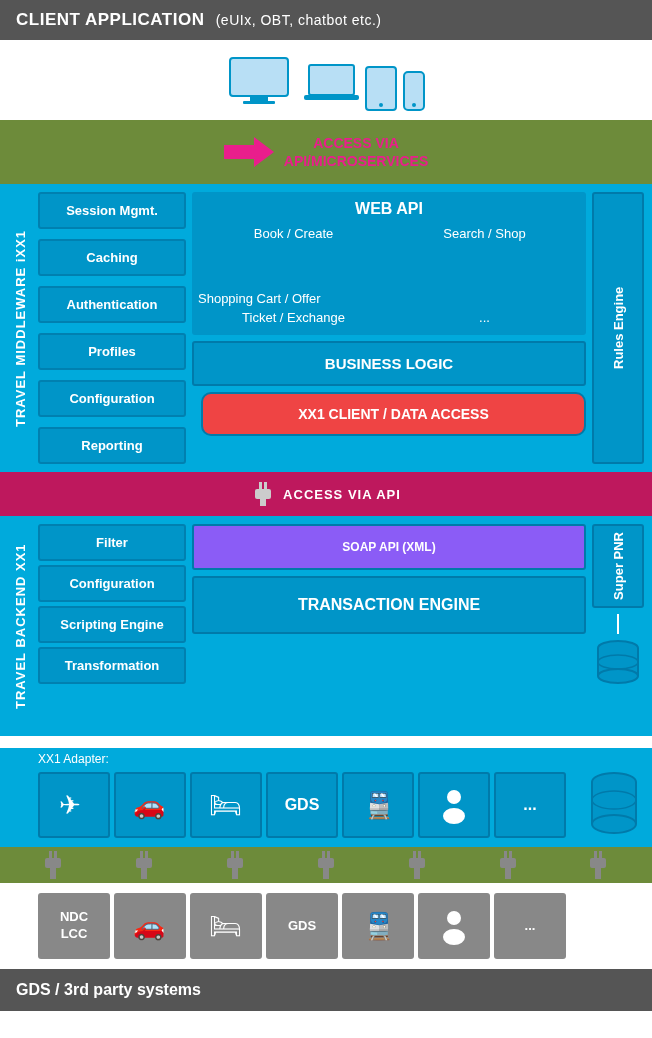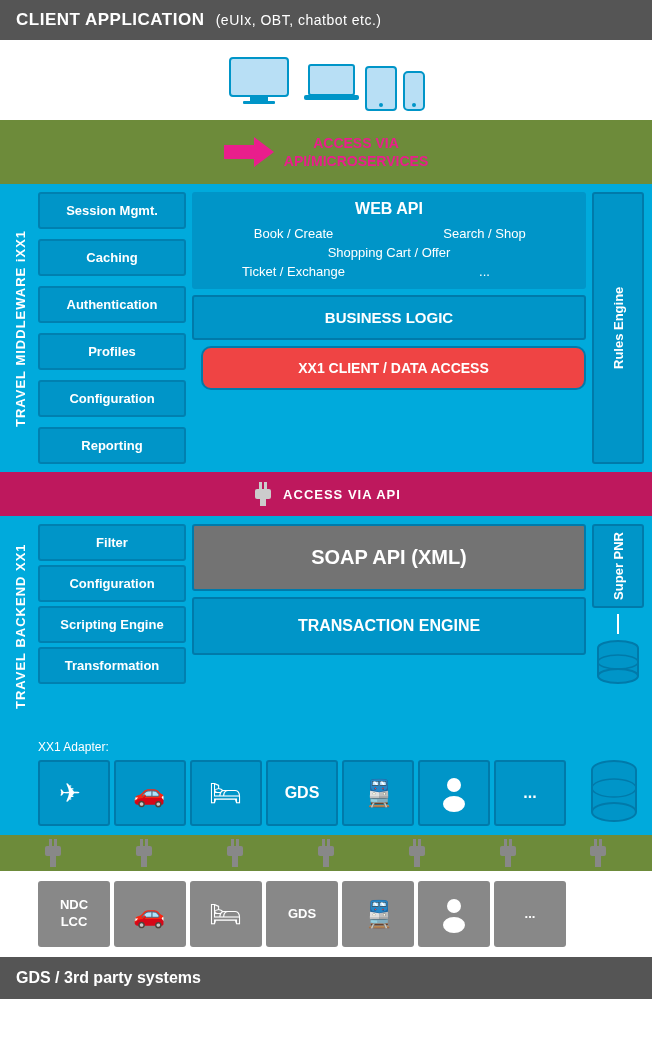--- a/index.html
+++ b/index.html
@@ -125,21 +125,22 @@
     }
     .web-api-grid {
       display: grid;
       grid-template-columns: 1fr 1fr;
       gap: 4px 0;
       text-align: center;
       font-size: 13px;
     }
     .web-api-grid .row-span {
       grid-column: 1 / -1;
-      text-align: center;
+      text-align: left;
+      margin-top: 46px;
     }
     .business-logic-box {
       background: #0095c8;
       color: #fff;
       font-weight: bold;
       text-align: center;
       font-size: 15px;
       padding: 12px;
       border-radius: 3px;
       border: 2px solid #007aaa;
@@ -203,26 +204,26 @@
       width: 148px;
     }
 
     .backend-center {
       flex: 1;
       display: flex;
       flex-direction: column;
       gap: 6px;
     }
     .soap-api-box {
-      background: #737373;
-      color: #fff;
-      font-weight: bold;
-      text-align: center;
-      font-size: 20px;
-      padding: 20px;
+      background: #8b5cf6;
+      color: #fff;
+      font-weight: bold;
+      text-align: center;
+      font-size: 12px;
+      padding: 14px;
       border-radius: 3px;
       border: 2px solid #007aaa;
     }
     .transaction-engine-box {
       background: #0095c8;
       color: #fff;
       font-weight: bold;
       text-align: center;
       font-size: 16px;
       padding: 18px;
@@ -244,20 +245,21 @@
       width: 52px;
       border-radius: 3px;
       border: 2px solid #007aaa;
       padding: 6px 4px;
     }
 
     
     .adapter-section {
       background: #00aadc;
       padding: 4px 8px 8px 8px;
+      margin-top: 12px;
     }
     .adapter-label {
       color: #fff;
       font-size: 12px;
       margin-left: 30px;
       margin-bottom: 4px;
     }
     .adapter-tile {
       background: #0095c8;
       border-radius: 3px;

